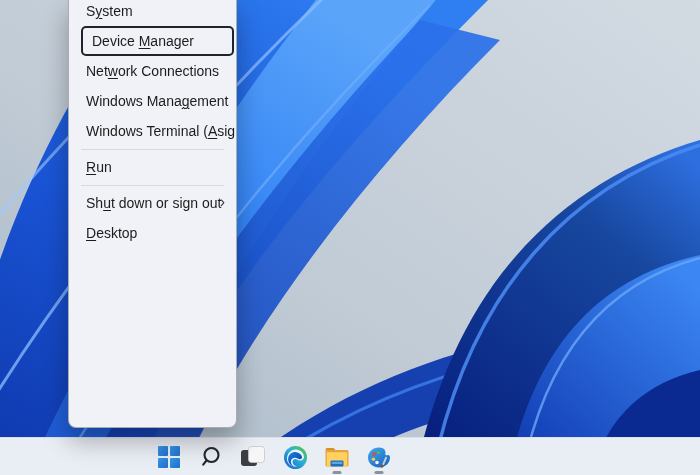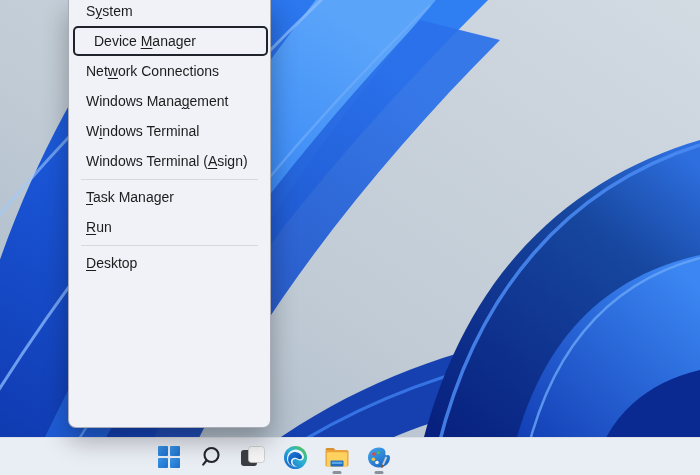--- a/index.html
+++ b/index.html
@@ -4,33 +4,33 @@
 <style>
   html,body{margin:0;padding:0;}
   body{width:700px;height:475px;overflow:hidden;position:relative;
        font-family:"Liberation Sans","DejaVu Sans",sans-serif;background:#aebdcb;}
 
   
   .wallpaper{position:absolute;inset:0;z-index:0;}
 
   
   .winx-menu{
-    position:absolute;left:68px;top:0;width:203px;height:428px;z-index:5;
+    position:absolute;left:68px;top:0;width:169px;height:428px;z-index:5;
     background:var(--menu-bg,#f0f2f8);
     border:1px solid rgba(110,115,128,.55);border-top:none;
     border-radius:0 0 8px 8px;
     box-shadow:0 12px 26px rgba(0,0,0,.30);
     box-sizing:border-box;overflow:hidden;
   }
   .mi{height:30px;display:flex;align-items:center;position:relative;
       padding:0 17px;box-sizing:border-box;cursor:default;
       font-size:14px;color:var(--menu-text,#1c1c1c);white-space:nowrap;}
   .mi.clipped{margin-top:-4px;}
   .mi.focused{box-shadow:inset 0 0 0 2px var(--focus-ring,#1f242c);
-      border-radius:5px;margin-left:4px;margin-right:2px;padding-left:21px;text-align:right;}
+      border-radius:5px;margin-left:12px;margin-right:2px;padding-left:11px;text-align:right;}
   .mi u{text-decoration:underline;text-underline-offset:2px;
         text-decoration-thickness:1px;}
   .sep{height:1px;background:#d5d8e0;margin:2.5px 12px;}
   .chevron{position:absolute;right:11px;top:50%;transform:translateY(-54%);
       font-size:16px;color:#3c4149;line-height:1;}
 
   
   .taskbar{position:absolute;left:0;top:437px;width:700px;height:38px;z-index:4;
       background:var(--taskbar-bg,#e9edf4);
       border-top:1px solid rgba(0,0,0,.05);}
@@ -117,43 +117,41 @@
 
   <div class="mi">
     <span><span>Net</span><u>w</u><span>ork Connections</span></span>
   </div>
 
 
   <div class="mi">
     <span><span>Windows Mana</span><u>g</u><span>ement</span></span>
   </div>
 
-  <div class="mi">
-    <span><span>W</span><u>i</u><span>ndows Terminal</span></span>
-  </div>
 
   <div class="mi">
     <span><span>Windows Terminal (</span><u>A</u><span>sign)</span></span>
   </div>
 
   <div class="sep"></div>
 
-  <div class="mi">
-    <span><span></span><u>T</u><span>ask Manager</span></span>
-  </div>
 
 
 
 
   <div class="mi">
     <span><span></span><u>R</u><span>un</span></span>
   </div>
 
   <div class="sep"></div>
 
+  <div class="mi">
+    <span><span>Sh</span><u>u</u><span>t down or sign out</span></span>
+    <span class="chevron">›</span>
+  </div>
 
   <div class="mi">
     <span><span></span><u>D</u><span>esktop</span></span>
   </div>
 </nav>
 
 <div class="taskbar">
   <div class="tb-icons">
 
     <div class="tb-btn" title="">

